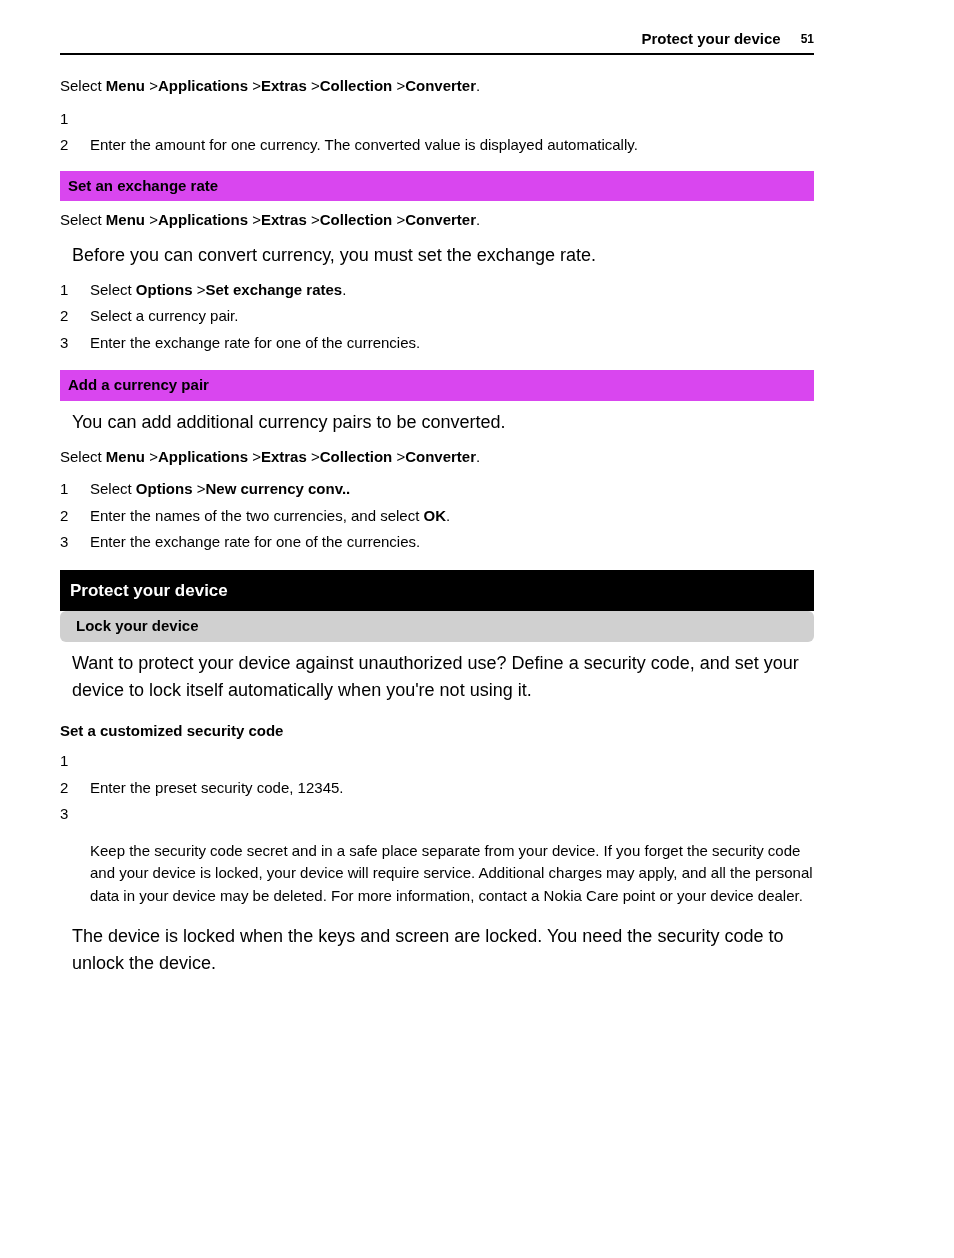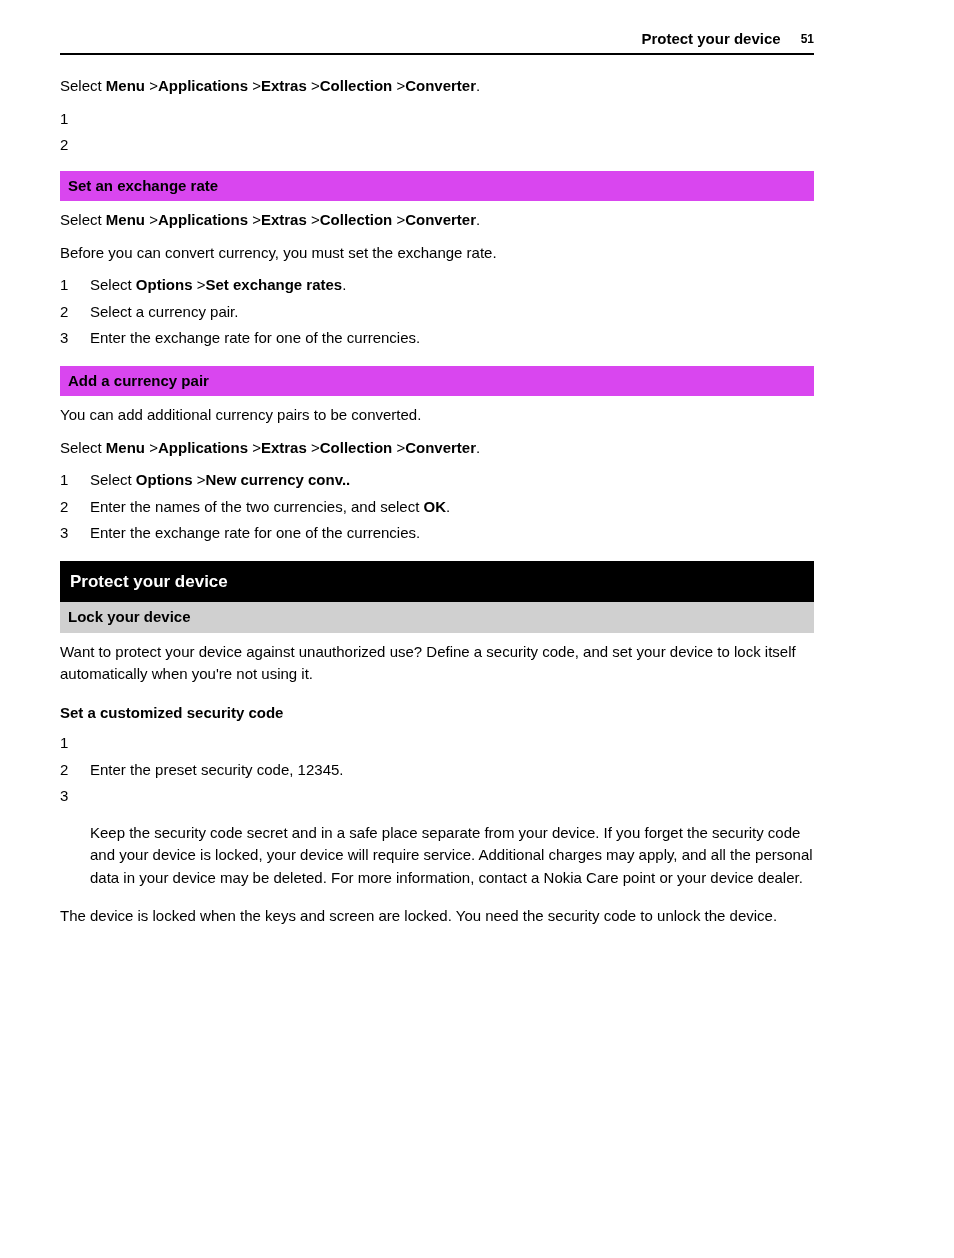--- a/index.html
+++ b/index.html
@@ -77,40 +77,42 @@
       padding: 4px 8px;
       margin-bottom: 8px;
       margin-top: 6px;
     }
 
     .section-block {
       margin-bottom: 16px;
     }
 
     .paragraph {
-      font-size: 15px;
+      font-size: 18px;
       margin-bottom: 10px;
       line-height: 1.5;
+      margin-left: 12px;
     }
 
     .black-header {
       background-color: #000000;
       color: #ffffff;
       font-weight: bold;
       font-size: 17px;
       padding: 8px 10px;
       margin-bottom: 0;
     }
 
     .sub-section-header {
       background-color: #d0d0d0;
       font-weight: bold;
       font-size: 15px;
-      padding: 4px 8px;
+      padding: 4px 16px;
       margin-bottom: 8px;
+      border-radius: 6px;
     }
 
     .bold-heading {
       font-weight: bold;
       font-size: 15px;
       margin-bottom: 6px;
       margin-top: 14px;
     }
 
     .indent-note {
@@ -134,20 +136,21 @@
 
     <p class="intro-line">
       Select <b>Menu</b>  &gt;<b>Applications</b>  &gt;<b>Extras</b>  &gt;<b>Collection</b>  &gt;<b>Converter</b>.
     </p>
     <ol class="numbered-list">
       <li>
         <span class="num">1</span>
       </li>
       <li>
         <span class="num">2</span>
+        <span>Enter the amount for one currency. The converted value is displayed automatically.</span>
       </li>
     </ol>
 
     <div class="section-block">
       <div class="section-header">Set an exchange rate</div>
       <p class="intro-line">
         Select <b>Menu</b>  &gt;<b>Applications</b>  &gt;<b>Extras</b>  &gt;<b>Collection</b>  &gt;<b>Converter</b>.
       </p>
       <p class="paragraph">
         Before you can convert currency, you must set the exchange rate.

